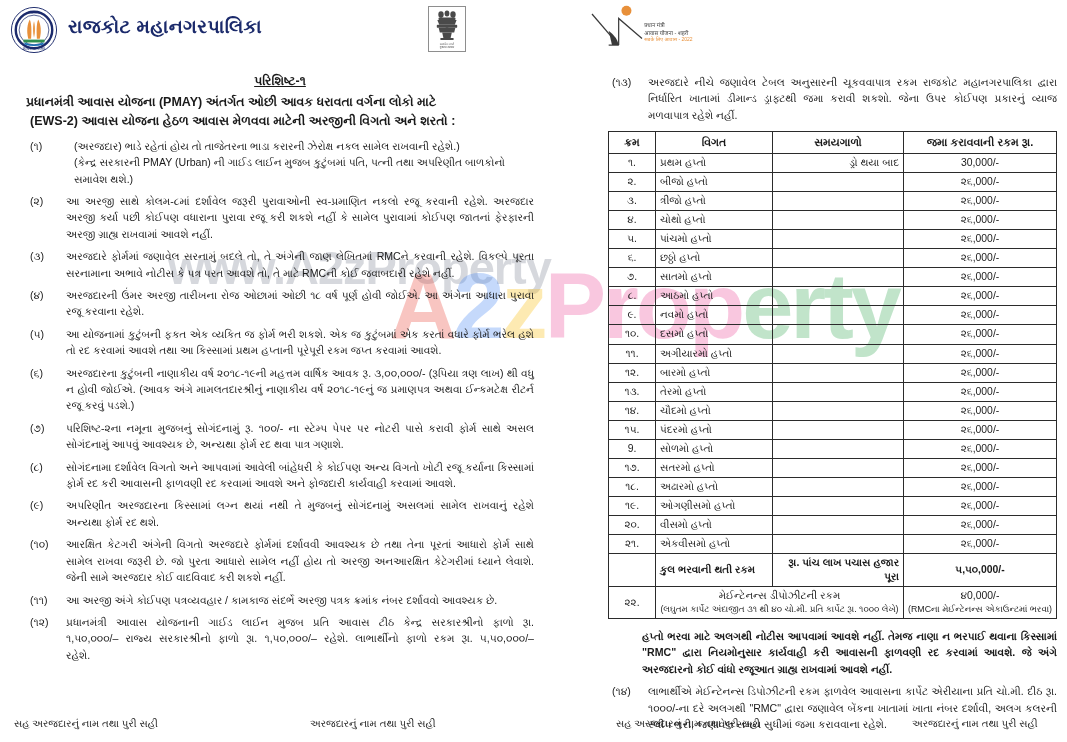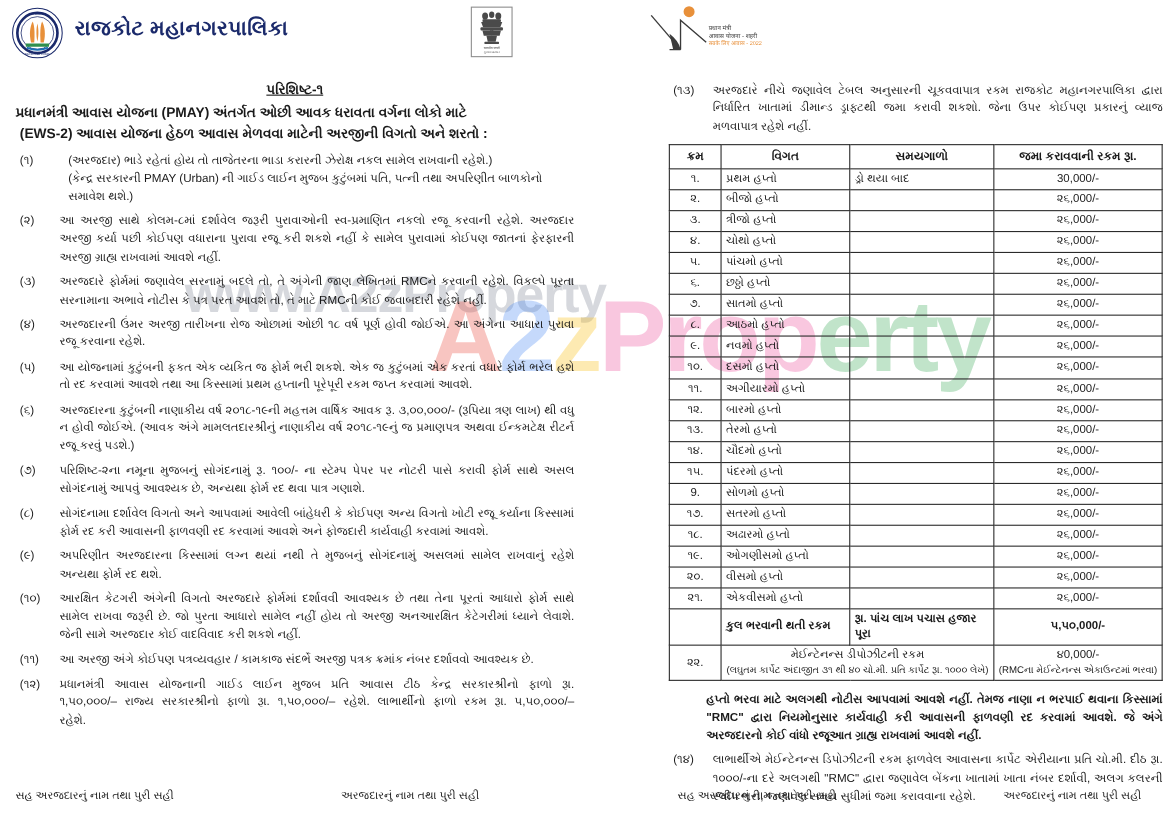--- a/index.html
+++ b/index.html
@@ -95,21 +95,21 @@
     height: 50px;
   }
 
   
   #body-area {
     position: relative;
     z-index: 10;
   }
   #left-col {
     position: absolute;
-    left: 4px;
+    left: 16px;
     top: 14px;
     width: 530px;
     padding: 0 12px 0 10px;
     box-sizing: border-box;
   }
   #right-col {
     position: absolute;
     left: 600px;
     top: 14px;
     width: 467px;
@@ -187,21 +187,21 @@
     font-size: 11px;
     padding: 3px 4px;
   }
   .col-sr   { width: 38px;  text-align: center; }
   .col-desc { width: 108px; text-align: left; }
   .col-per  { width: 122px; text-align: left; }
   .col-amt  { width: auto;  text-align: center; }
 
   td.col-sr { text-align: center; }
   td.col-desc { text-align: left; padding-left: 6px; }
-  td.col-per { text-align: left; padding-left: 6px; }
+  td.col-per { text-align: right; padding-left: 6px; }
   td.col-amt { text-align: center; }
 
   tr.total-row td { font-weight: bold; }
   tr.total-row td.col-per { }
   tr.maint-row td.col-desc-wide { text-align: center; padding-left: 6px; }
   .maint-note {
     font-size: 8.8px;
     display: block;
     margin-top: 1px;
   }

